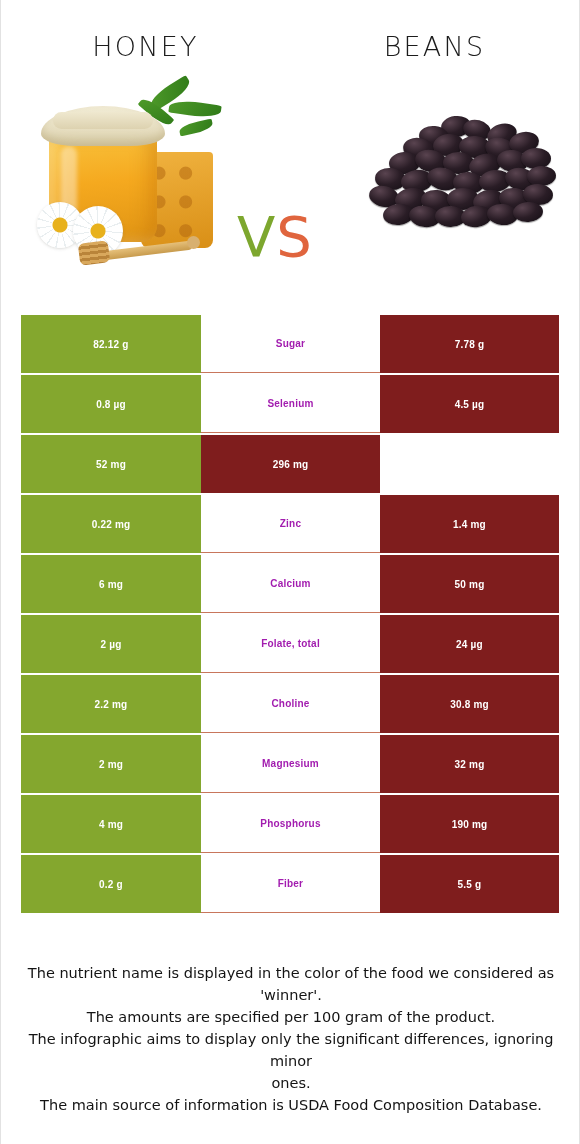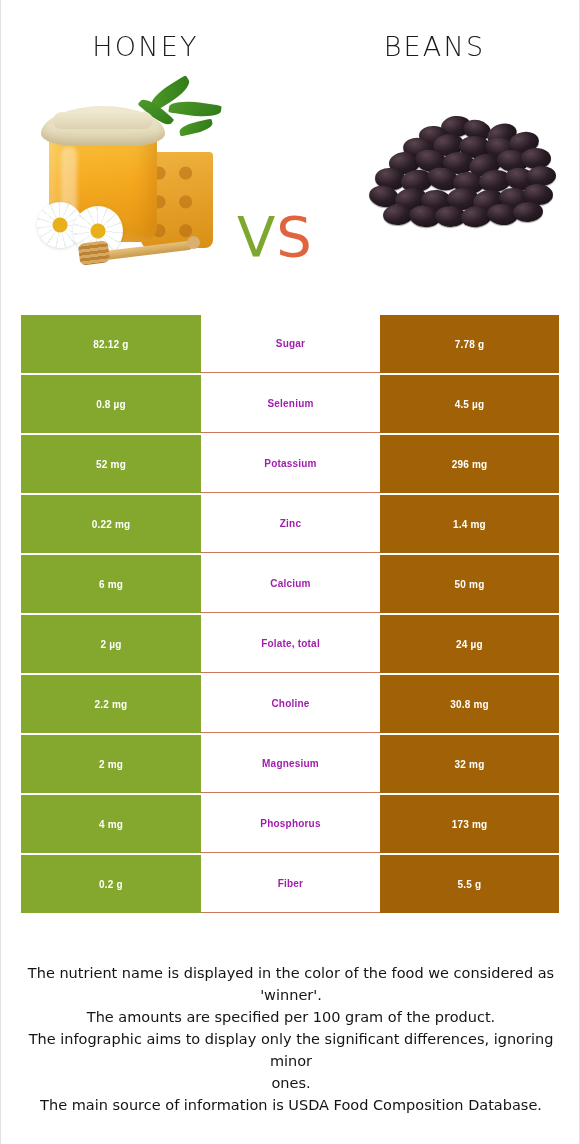--- a/index.html
+++ b/index.html
@@ -93,21 +93,21 @@
   .cell-mid {
     width: 179px;
     background: #ffffff;
     color: #a21caf;
     font-weight: 600;
     border-bottom: 1px solid #c8765c;
     letter-spacing: .2px;
   }
   .cell-right {
     width: 179px;
-    background: #a16207;
+    background: #7f1d1d;
     color: #ffffff;
     font-weight: 600;
     letter-spacing: .2px;
   }
 
   
   .footer {
     position: absolute;
     left: 0;
     top: 962px;
@@ -296,21 +296,20 @@
       <div class="cell cell-mid">Sugar</div>
       <div class="cell cell-right">7.78 g</div>
     </div>
     <div class="row">
       <div class="cell cell-left">0.8 µg</div>
       <div class="cell cell-mid">Selenium</div>
       <div class="cell cell-right">4.5 µg</div>
     </div>
     <div class="row">
       <div class="cell cell-left">52 mg</div>
-      <div class="cell cell-mid">Potassium</div>
       <div class="cell cell-right">296 mg</div>
     </div>
     <div class="row">
       <div class="cell cell-left">0.22 mg</div>
       <div class="cell cell-mid">Zinc</div>
       <div class="cell cell-right">1.4 mg</div>
     </div>
     <div class="row">
       <div class="cell cell-left">6 mg</div>
       <div class="cell cell-mid">Calcium</div>
@@ -327,21 +326,21 @@
       <div class="cell cell-right">30.8 mg</div>
     </div>
     <div class="row">
       <div class="cell cell-left">2 mg</div>
       <div class="cell cell-mid">Magnesium</div>
       <div class="cell cell-right">32 mg</div>
     </div>
     <div class="row">
       <div class="cell cell-left">4 mg</div>
       <div class="cell cell-mid">Phosphorus</div>
-      <div class="cell cell-right">173 mg</div>
+      <div class="cell cell-right">190 mg</div>
     </div>
     <div class="row">
       <div class="cell cell-left">0.2 g</div>
       <div class="cell cell-mid">Fiber</div>
       <div class="cell cell-right">5.5 g</div>
     </div>
   </div>
 
 <div class="footer">
   <p>The nutrient name is displayed in the color of the food we considered as</p>

